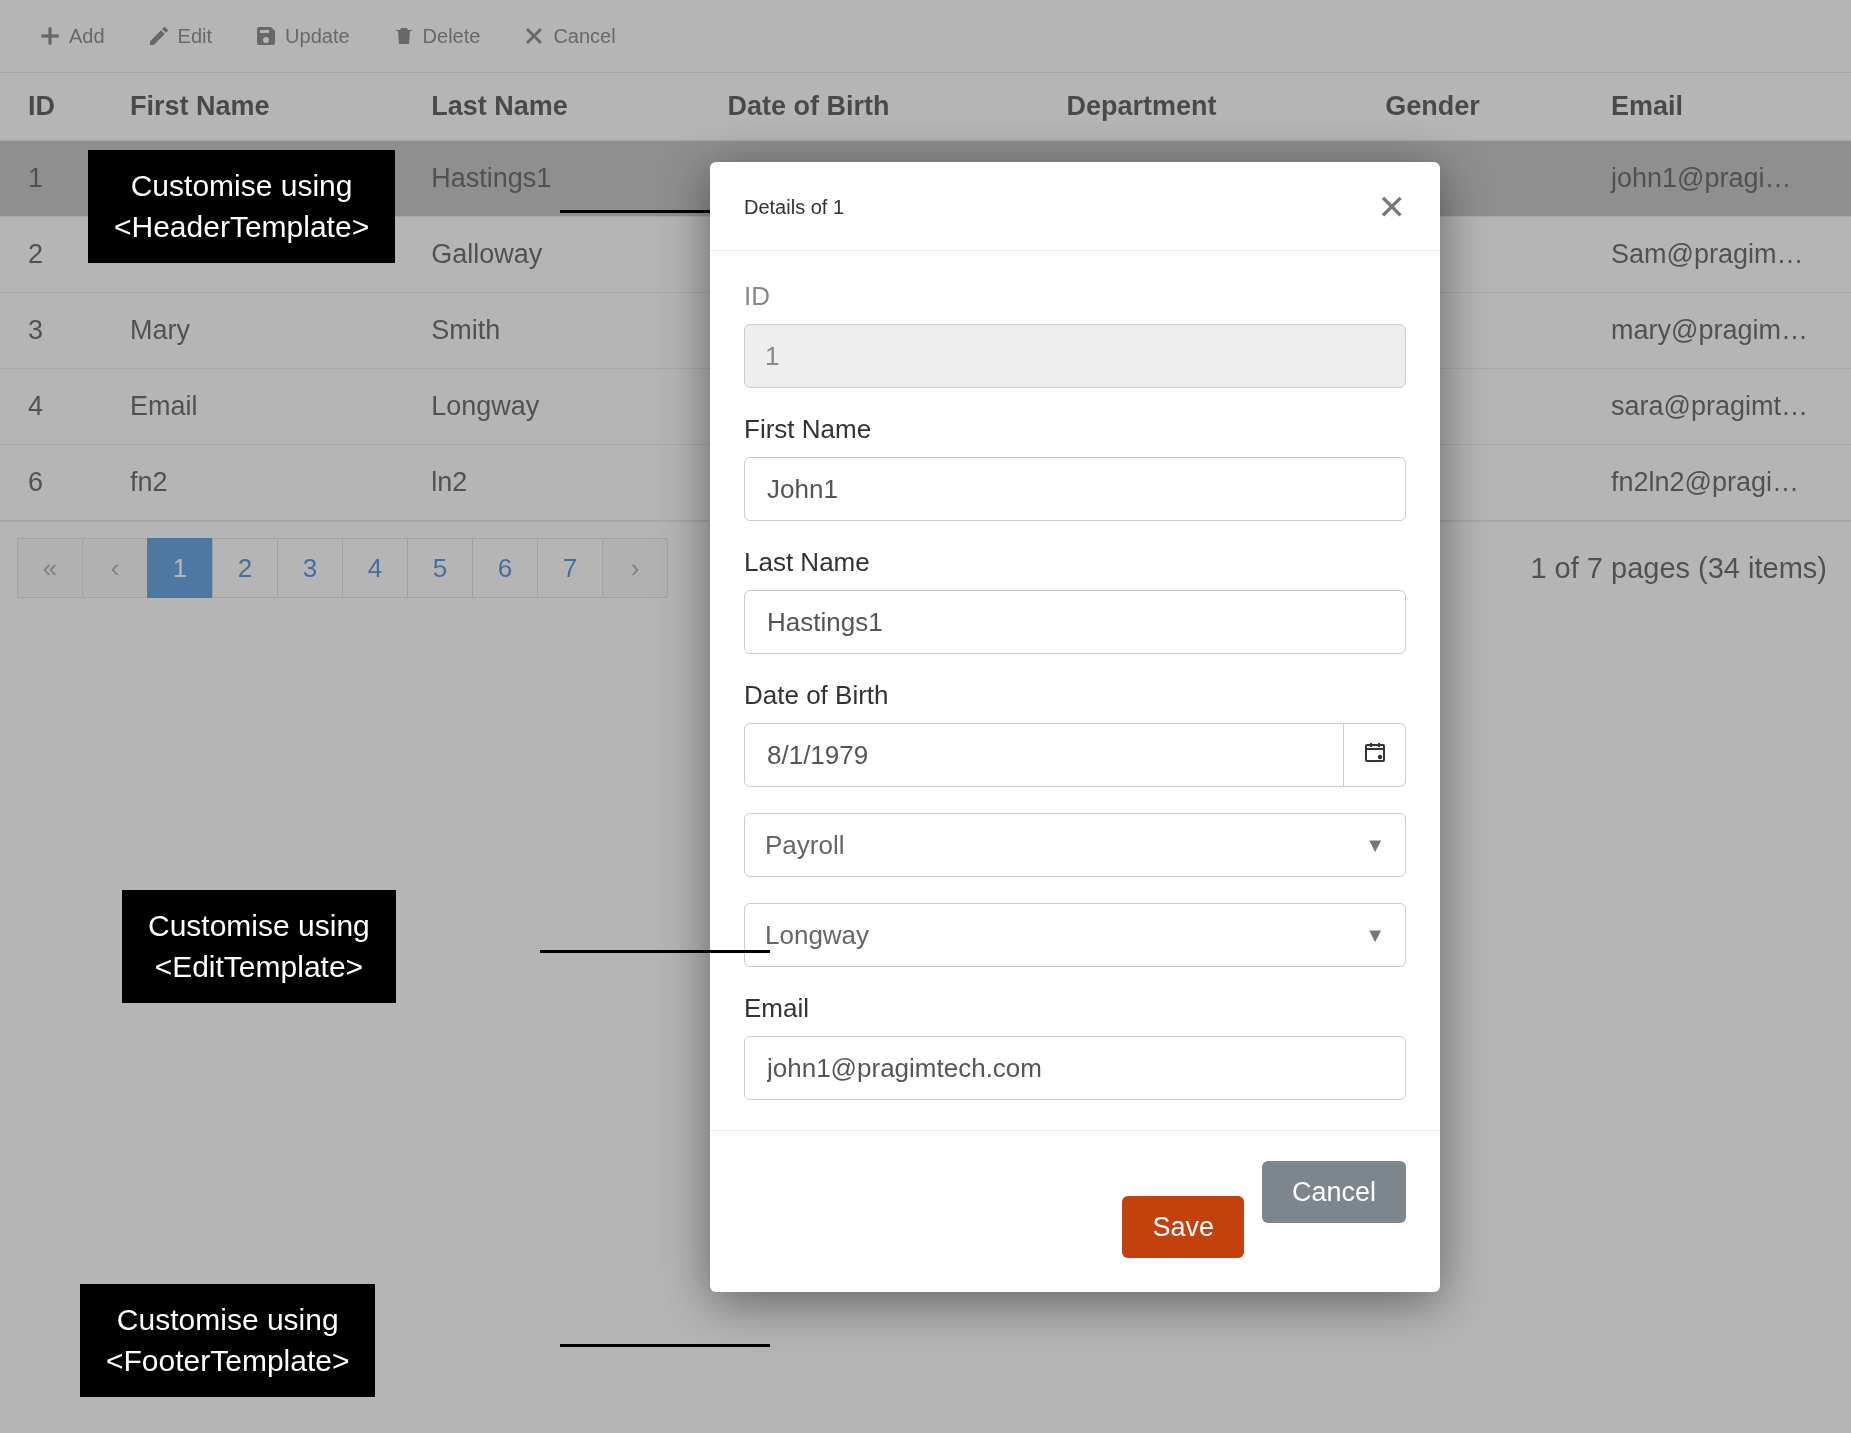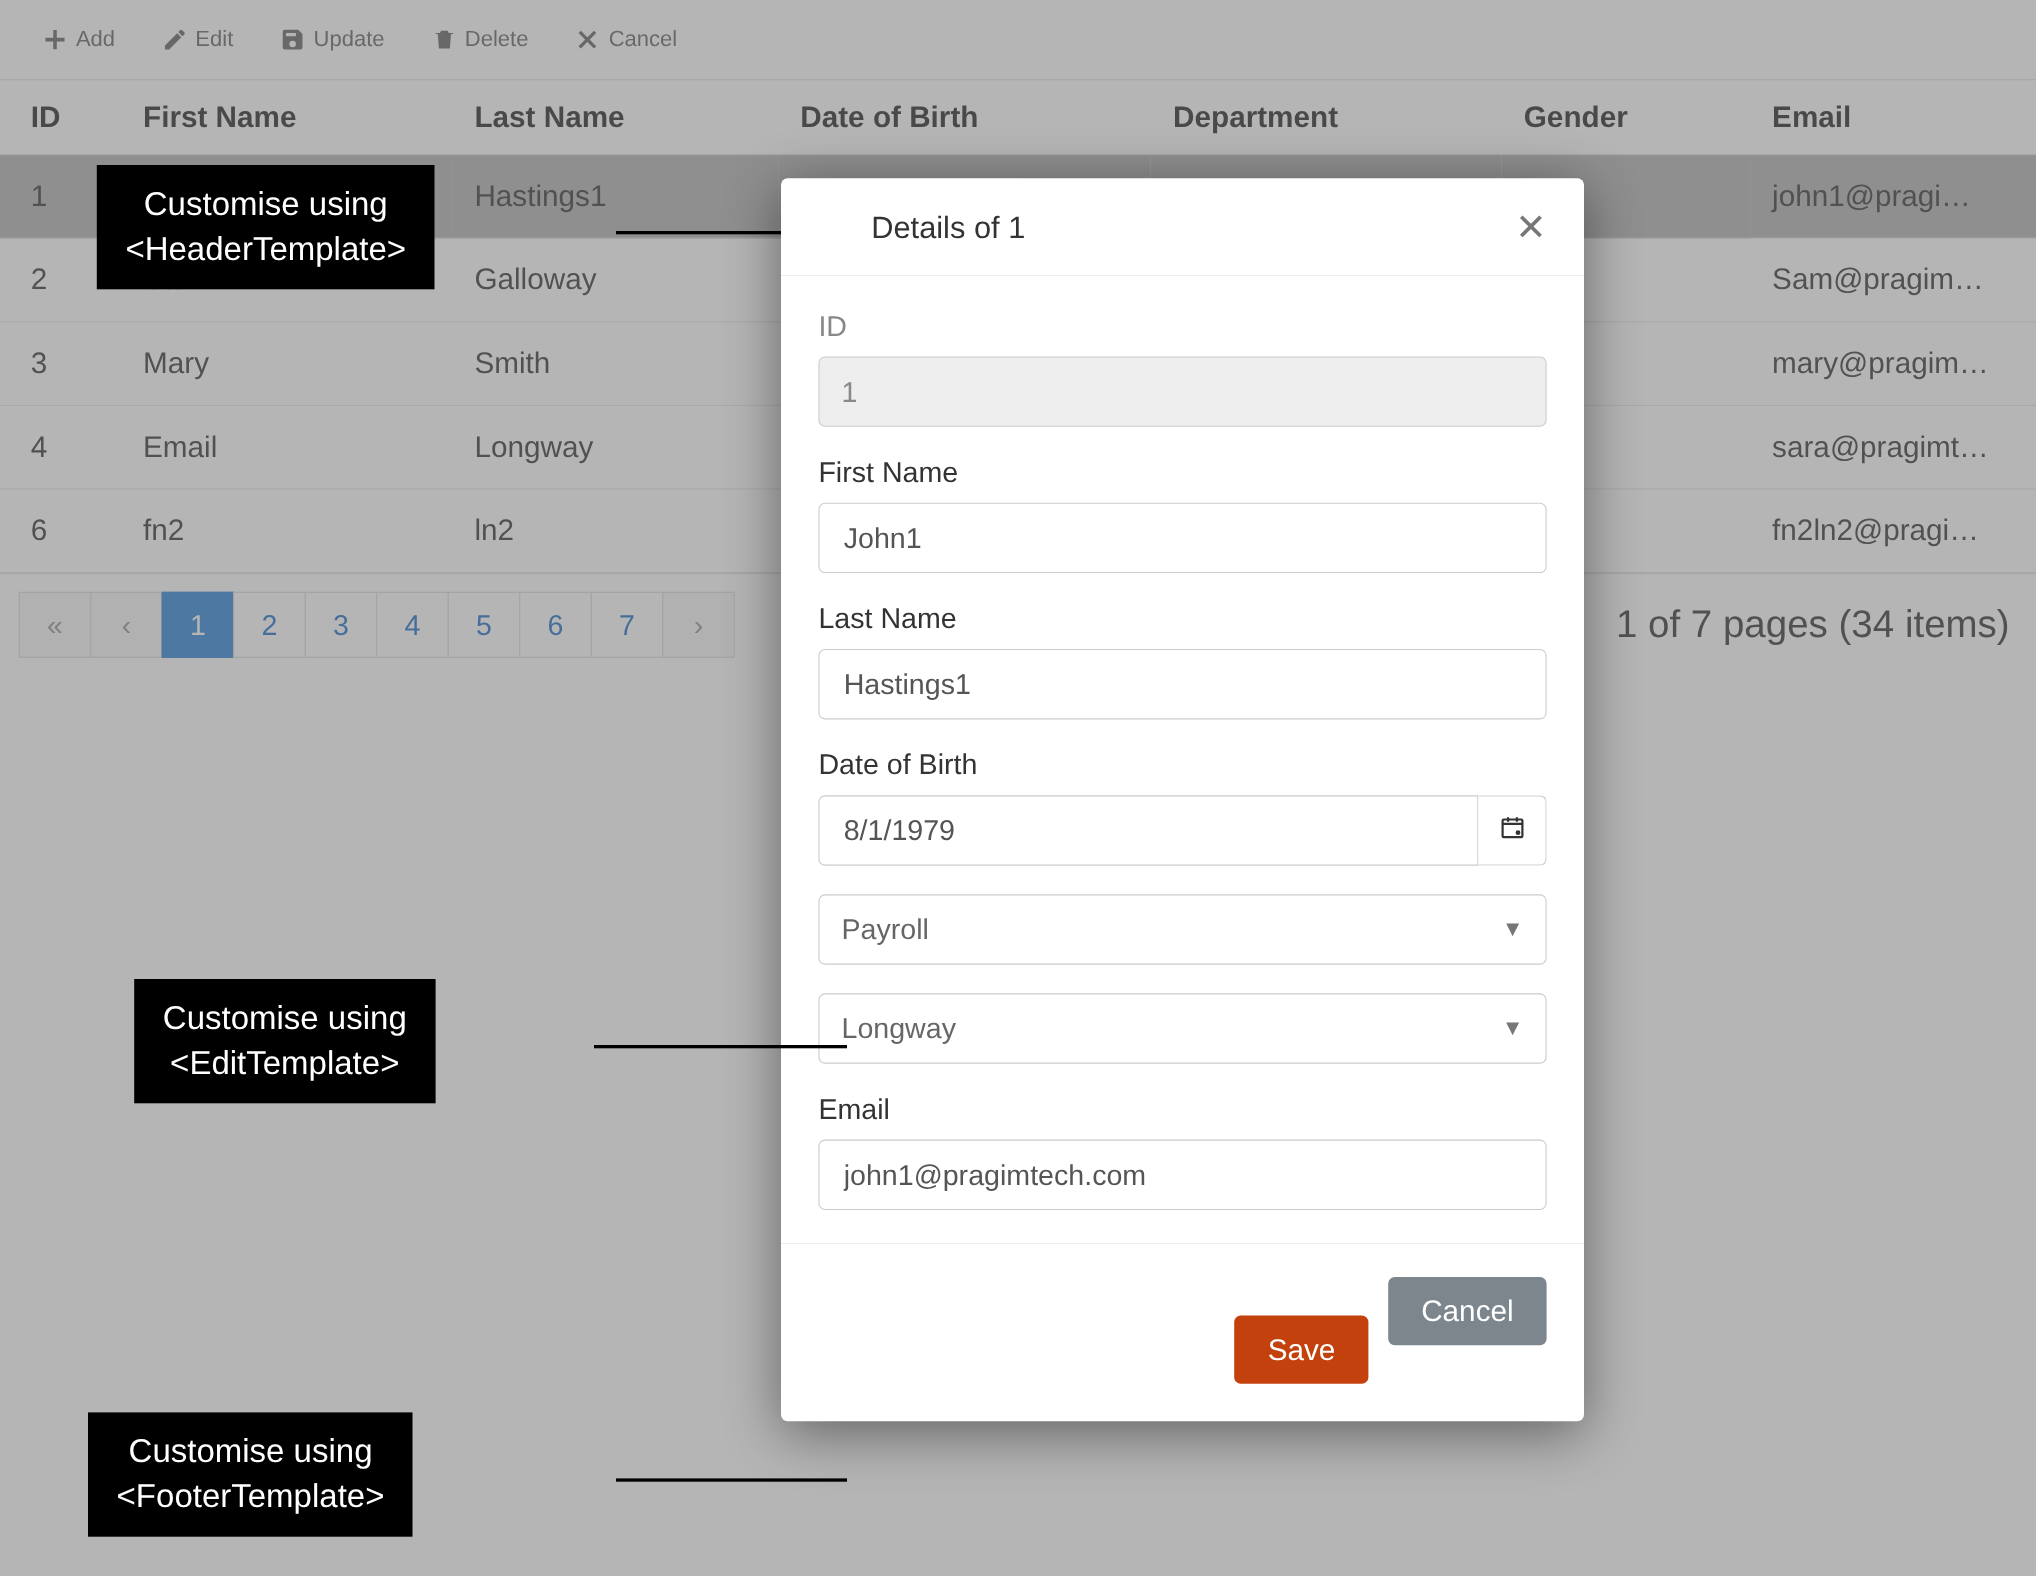--- a/index.html
+++ b/index.html
@@ -21,26 +21,26 @@
   tr.sel td { background:#aaa; }
   table.grid th:nth-child(1), table.grid td:nth-child(1){ width:110px; padding-left:28px;}
   table.grid th:nth-child(7), table.grid td:nth-child(7){ width:260px; white-space:nowrap; overflow:hidden; text-overflow:ellipsis;}
 
   
   .pager-row { display:flex; align-items:center; justify-content:space-between; padding:16px 18px; border-top:1px solid #ddd; }
   .pager { display:flex; gap:0; }
   .pg { width:66px; height:60px; border:1px solid #d6d6d6; display:flex; align-items:center; justify-content:center; font-size:26px; color:#0b62c4; background:#fff; margin-left:-1px;}
   .pg.nav { color:#8a8a8a; background:#f6f6f6;}
   .pg.cur { background:#1878d6; color:#fff; border-color:#1878d6;}
-  .pager-info { font-size:35px; color:#222; padding-right:6px;}
+  .pager-info { font-size:29px; color:#222; padding-right:6px;}
 
   
   .modal { position:absolute; left:710px; top:162px; width:730px; background:#fff; border-radius:6px; box-shadow:0 10px 50px rgba(0,0,0,0.45); z-index:10; display:flex; flex-direction:column; }
   .modal-head { display:flex; align-items:center; justify-content:space-between; padding:28px 34px 26px 34px; border-bottom:1px solid #eee; }
-  .modal-title { font-size:28px; color:#333;margin-left:48px; }
+  .modal-title { font-size:20px; color:#333; }
   .close-x { font-size:34px; color:#777; cursor:pointer; line-height:1; }
   .modal-body { padding:30px 34px 24px 34px; border-bottom:1px solid #eee; }
   .fld { margin-bottom:26px; }
   .fld label { display:block; font-size:26px; color:#333; margin-bottom:12px; }
   .ctl { width:100%; height:64px; border:1px solid #ccc; border-radius:6px; padding:0 20px; font-size:26px; background:#fff; display:flex; align-items:center; justify-content:space-between; }
   .ctl.ro { background:#eee; color:#888; }
   .ctl input { border:none; outline:none; font-size:26px; width:100%; background:transparent; color:#555; font-family:inherit; }
   .ctl .chev { color:#777; font-size:20px; }
   .dob-wrap { display:flex; }
   .dob-wrap .ctl { border-top-right-radius:0; border-bottom-right-radius:0; }

